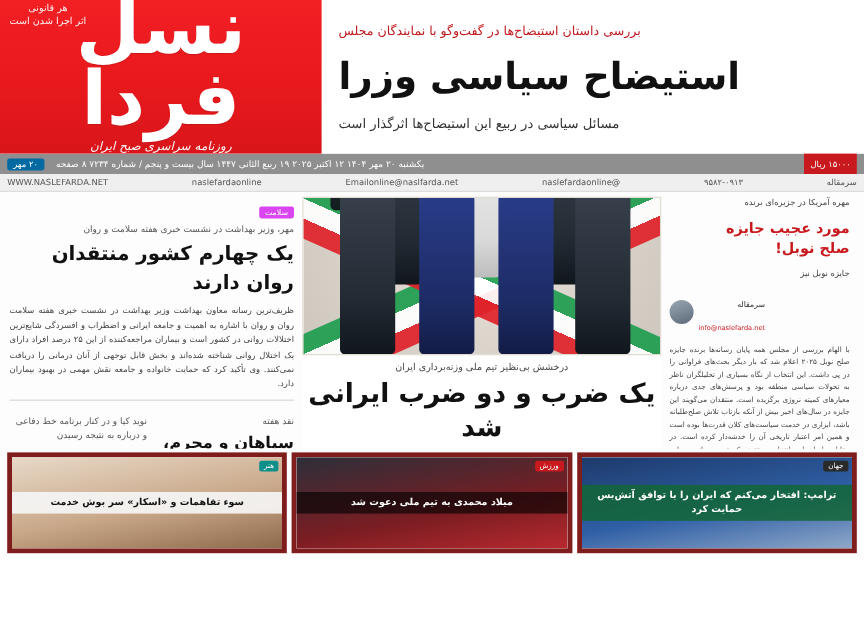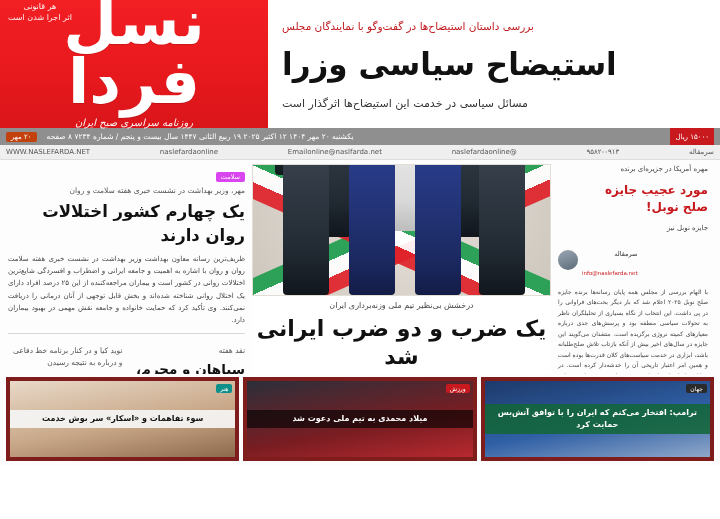--- a/index.html
+++ b/index.html
@@ -103,21 +103,21 @@
     display: flex;
     flex-direction: row-reverse;
     align-items: center;
     justify-content: space-between;
     padding: 0 6px;
     direction: rtl;
   }
   .infobar-right { display: flex; flex-direction: row-reverse; gap: 10px; align-items: center; }
   .infobar-left { display: flex; flex-direction: row-reverse; gap: 10px; align-items: center; }
   .date-tag {
-    background: #c2410c; color: #fff;
+    background: #0369a1; color: #fff;
     padding: 1px 5px; border-radius: 2px; font-size: 7px;
   }
   .price-tag {
     background: #c8191e; color: #fff;
     padding: 18px 5px; border-radius: 2px; font-size: 7px;
   }
   .bar2 {
     height: 15px;
     background: #efefef;
     border-bottom: 1px solid #ddd;
@@ -379,21 +379,21 @@
         <span class="kicker">هر قانونی</span>
         <span class="kicker">اثر اجرا شدن است</span>
       </div>
       <div class="logo-word">نسل فردا</div>
       <div class="logo-sub">روزنامه سراسری صبح ایران</div>
     </div>
 
     <div class="head-text">
       <div class="head-kicker">بررسی داستان استیضاح‌ها در گفت‌وگو با نمایندگان مجلس</div>
       <div class="head-title">استیضاح سیاسی وزرا</div>
-      <div class="head-dek">مسائل سیاسی در خدمت این استیضاح‌ها اثرگذار است</div>
+      <div class="head-dek">مسائل سیاسی در ربیع این استیضاح‌ها اثرگذار است</div>
     </div>
   </div>
 
   <div class="infobar">
     <div class="infobar-right">
       <span class="date-tag">۲۰ مهر</span>
       <span>یکشنبه   ۲۰ مهر ۱۴۰۴   ۱۲ اکتبر ۲۰۲۵   ۱۹ ربیع الثانی ۱۴۴۷   سال بیست و پنجم / شماره ۷۲۳۴   ۸ صفحه</span>
     </div>
     <div class="infobar-left">
       <span class="price-tag">۱۵۰۰۰ ریال</span>
@@ -409,21 +409,21 @@
     <span>سرمقاله</span>
   </div>
 
   <div class="body">
 
     <div class="col-right">
 
       <div>
         <span class="badge">سلامت</span>
         <div class="kicker-sm">مهر، وزیر بهداشت در نشست خبری هفته سلامت و روان</div>
-        <div class="headline-lg">یک چهارم کشور اختلالات روان دارند</div>
+        <div class="headline-lg">یک چهارم کشور منتقدان روان دارند</div>
         <div class="body-text">ظریف‌ترین رسانه معاون بهداشت وزیر بهداشت در نشست خبری هفته سلامت روان و روان با اشاره به اهمیت و جامعه ایرانی و اضطراب و افسردگی شایع‌ترین اختلالات روانی در کشور است و بیماران مراجعه‌کننده از این ۲۵ درصد افراد دارای یک اختلال روانی شناخته شده‌اند و بخش قابل توجهی از آنان درمانی را دریافت نمی‌کنند. وی تأکید کرد که حمایت خانواده و جامعه نقش مهمی در بهبود بیماران دارد.</div>
       </div>
 
       <hr class="rule">
 
       <div class="two-up">
         <div>
           <div class="kicker-sm">نوید کیا و در کنار برنامه خط دفاعی و درباره به نتیجه رسیدن</div>
           <div class="headline-md">بله پاسخ مثال این بار سخت‌تر است</div>
         </div>

